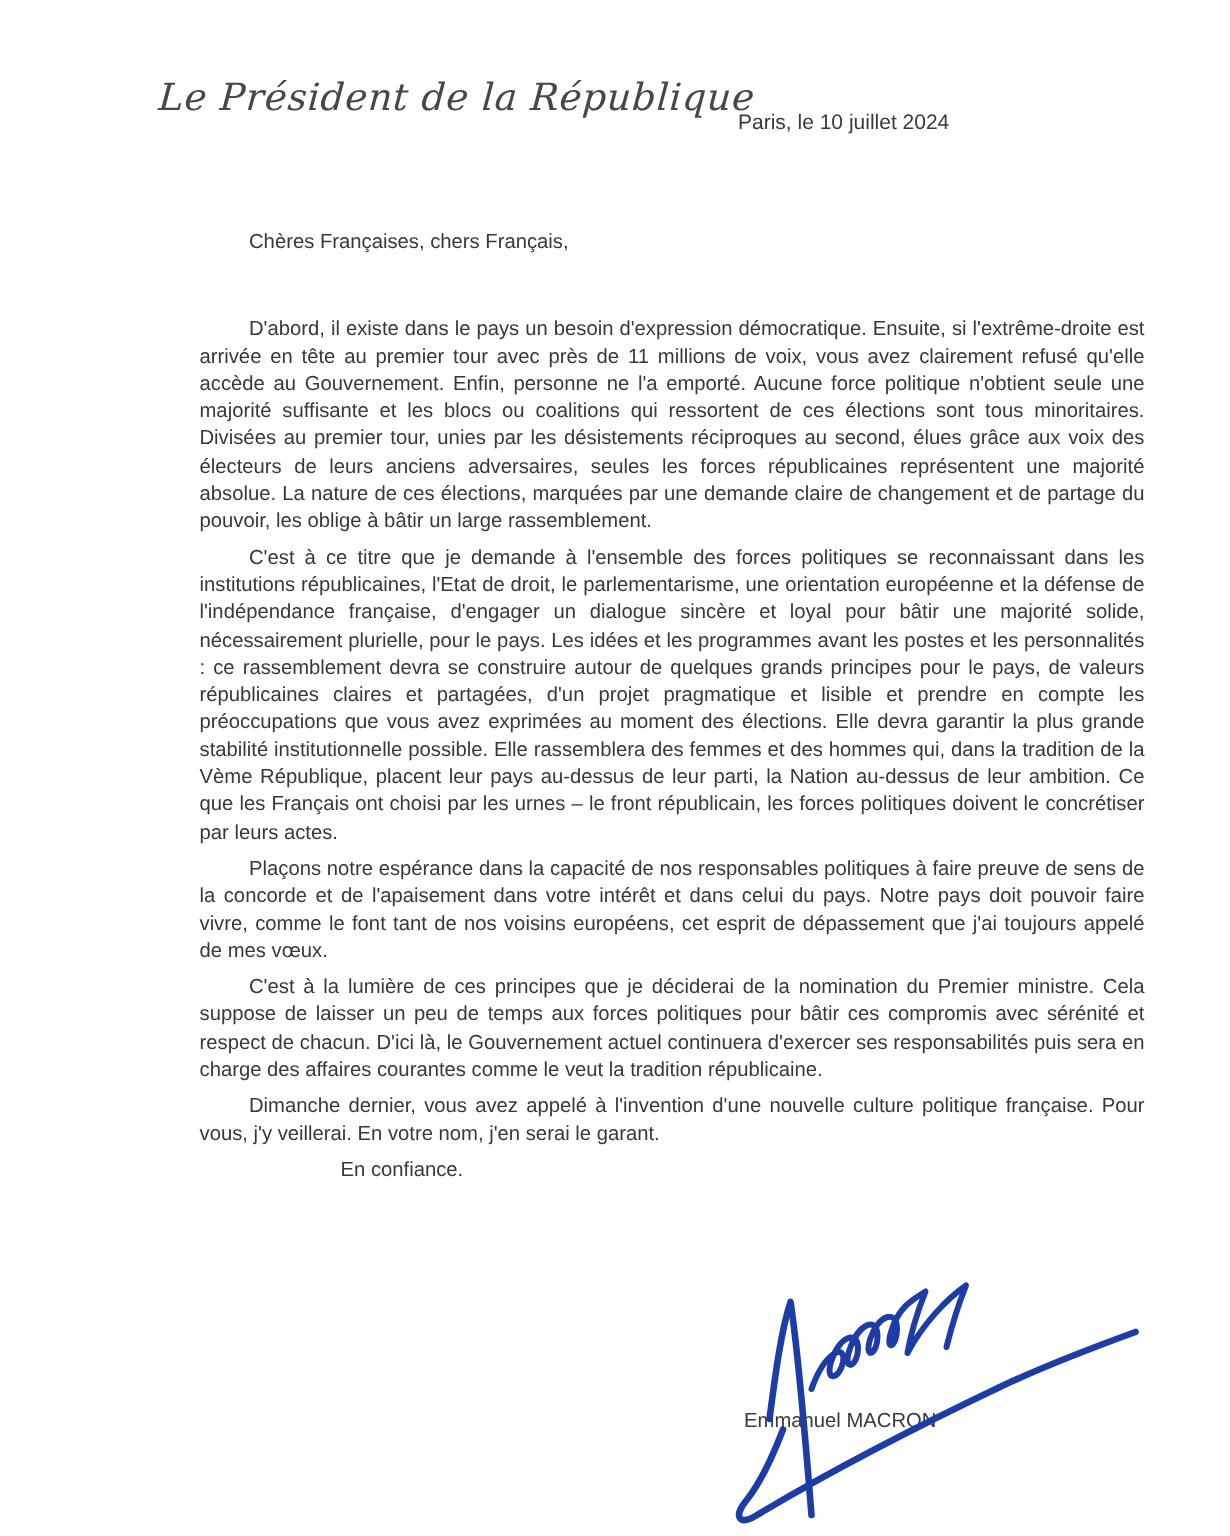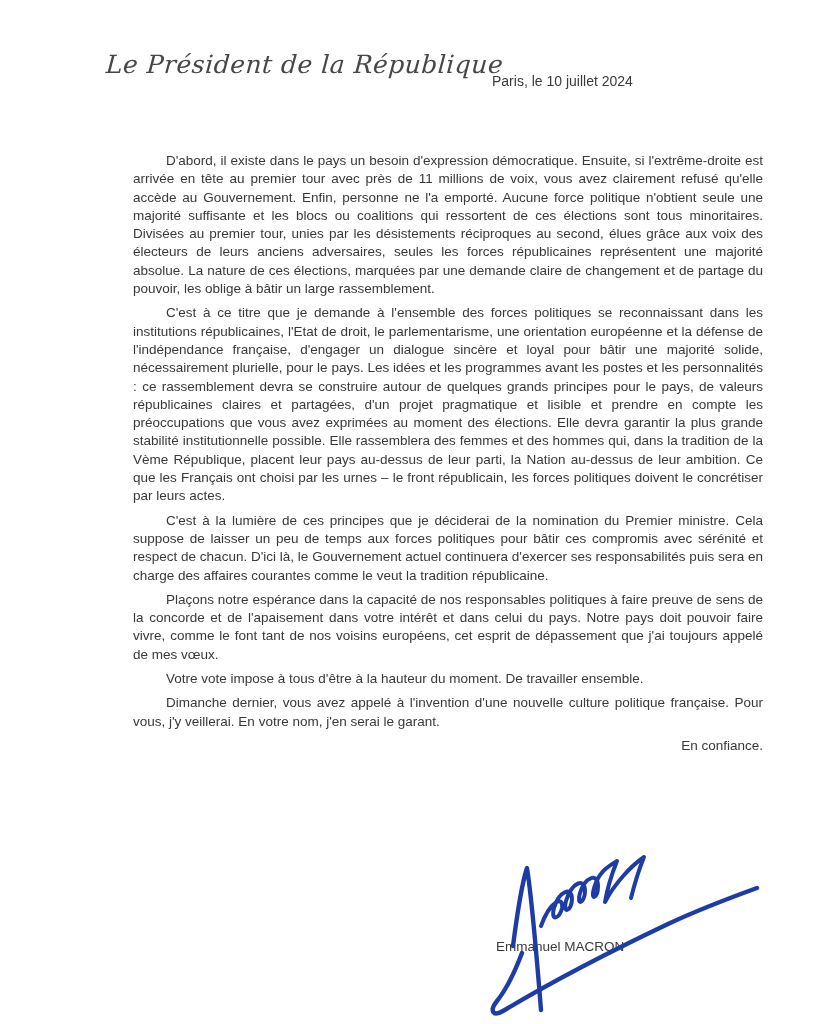--- a/index.html
+++ b/index.html
@@ -51,21 +51,21 @@
     text-indent: 33px;
   }
   .salutation {
     margin: 0 0 40px 0 !important;
     text-align: left;
   }
   .closing {
     margin: 0 !important;
     text-indent: 0 !important;
     padding-left: 94px;
-    text-align: right;
+    text-align: left;
   }
   .typed-name {
     position: absolute;
     left: 496px;
     top: 939px;
     font-size: 13.5px;
     color: #3a3a3a;
     white-space: nowrap;
     z-index: 1;
   }
@@ -82,25 +82,25 @@
 </head>
 <body>
 
 <div class="page">
 
   <div class="letterhead">Le Président de la République</div>
 
   <div class="dateline">Paris, le 10 juillet 2024</div>
 
   <div class="letter-body">
+    <p class="salutation">Chères Françaises, chers Français,</p>
     <p>D'abord, il existe dans le pays un besoin d'expression démocratique. Ensuite, si l'extrême-droite est arrivée en tête au premier tour avec près de 11 millions de voix, vous avez clairement refusé qu'elle accède au Gouvernement. Enfin, personne ne l'a emporté. Aucune force politique n'obtient seule une majorité suffisante et les blocs ou coalitions qui ressortent de ces élections sont tous minoritaires. Divisées au premier tour, unies par les désistements réciproques au second, élues grâce aux voix des électeurs de leurs anciens adversaires, seules les forces républicaines représentent une majorité absolue. La nature de ces élections, marquées par une demande claire de changement et de partage du pouvoir, les oblige à bâtir un large rassemblement.</p>
     <p>C'est à ce titre que je demande à l'ensemble des forces politiques se reconnaissant dans les institutions républicaines, l'Etat de droit, le parlementarisme, une orientation européenne et la défense de l'indépendance française, d'engager un dialogue sincère et loyal pour bâtir une majorité solide, nécessairement plurielle, pour le pays. Les idées et les programmes avant les postes et les personnalités : ce rassemblement devra se construire autour de quelques grands principes pour le pays, de valeurs républicaines claires et partagées, d'un projet pragmatique et lisible et prendre en compte les préoccupations que vous avez exprimées au moment des élections. Elle devra garantir la plus grande stabilité institutionnelle possible. Elle rassemblera des femmes et des hommes qui, dans la tradition de la Vème République, placent leur pays au-dessus de leur parti, la Nation au-dessus de leur ambition. Ce que les Français ont choisi par les urnes – le front républicain, les forces politiques doivent le concrétiser par leurs actes.</p>
+    <p>Plaçons notre espérance dans la capacité de nos responsables politiques à faire preuve de sens de la concorde et de l'apaisement dans votre intérêt et dans celui du pays. Notre pays doit pouvoir faire vivre, comme le font tant de nos voisins européens, cet esprit de dépassement que j'ai toujours appelé de mes vœux.</p>
     <p>C'est à la lumière de ces principes que je déciderai de la nomination du Premier ministre. Cela suppose de laisser un peu de temps aux forces politiques pour bâtir ces compromis avec sérénité et respect de chacun. D'ici là, le Gouvernement actuel continuera d'exercer ses responsabilités puis sera en charge des affaires courantes comme le veut la tradition républicaine.</p>
-    <p>Plaçons notre espérance dans la capacité de nos responsables politiques à faire preuve de sens de la concorde et de l'apaisement dans votre intérêt et dans celui du pays. Notre pays doit pouvoir faire vivre, comme le font tant de nos voisins européens, cet esprit de dépassement que j'ai toujours appelé de mes vœux.</p>
-    <p>Votre vote impose à tous d'être à la hauteur du moment. De travailler ensemble.</p>
     <p>Dimanche dernier, vous avez appelé à l'invention d'une nouvelle culture politique française. Pour vous, j'y veillerai. En votre nom, j'en serai le garant.</p>
     <p class="closing">En confiance.</p>
   </div>
 
   <div class="typed-name">Emmanuel MACRON</div>
 
   <svg class="signature-svg" viewBox="0 0 820 1024" xmlns="http://www.w3.org/2000/svg">
     <g id="signature-ink" fill="none" stroke-linecap="round" stroke-linejoin="round">
 
       <path stroke-width="4.4" d="M 513 946 C 517 915 521 886 527 868 C 532 900 537 960 541 1010" stroke="#1e3ca6"></path>

